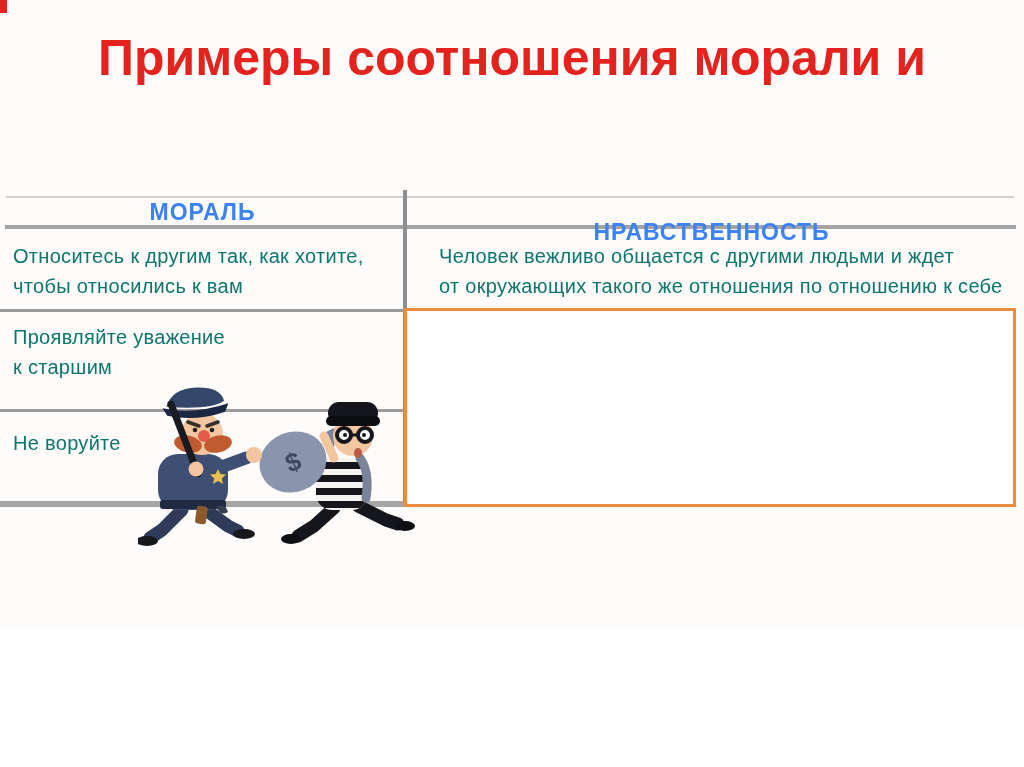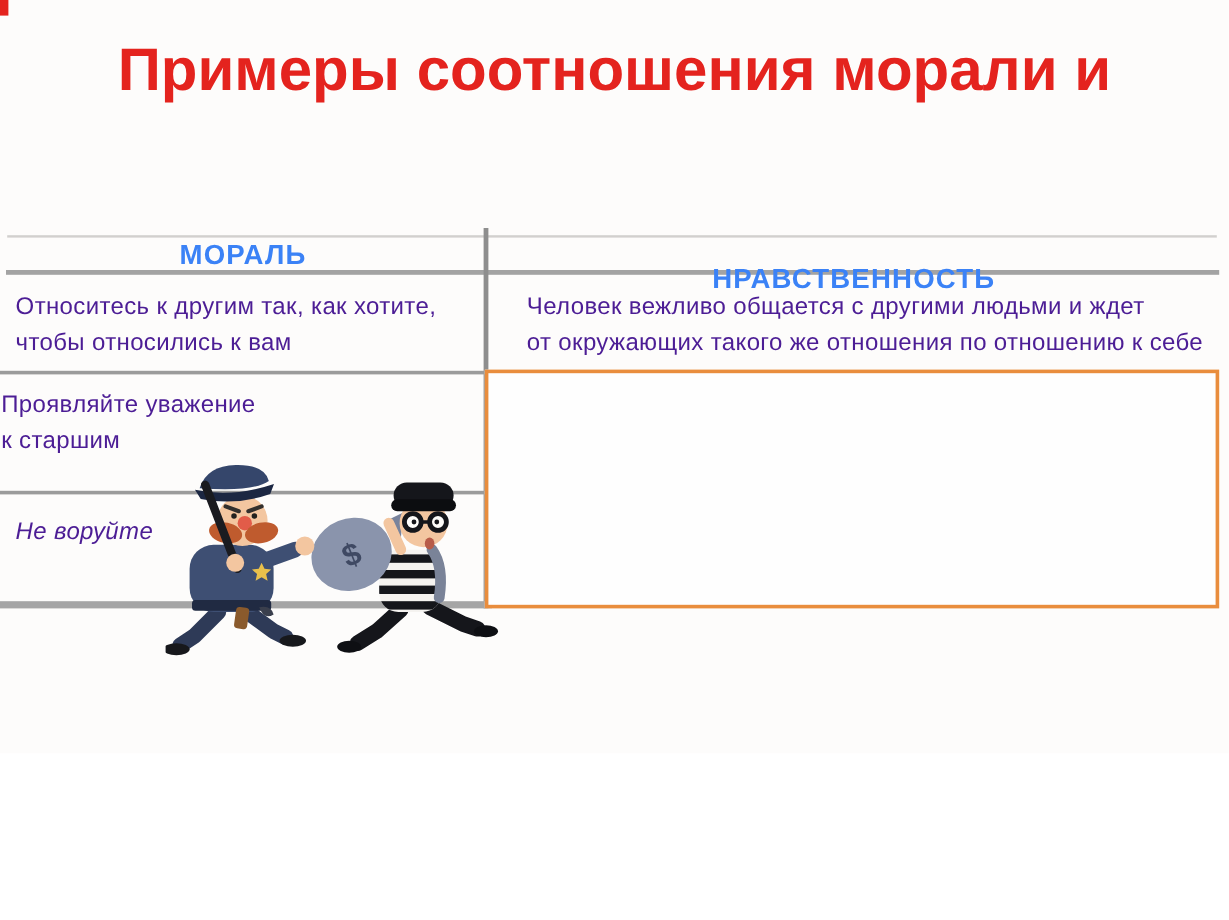--- a/index.html
+++ b/index.html
@@ -38,28 +38,28 @@
   .bottom-line{left:0;top:501px;width:410px;height:6px;background:#a5a5a5;}
   .hdr{
     position:absolute;top:199px;
     font-weight:bold;font-size:23px;color:#3b82f6;
     letter-spacing:1px;text-align:center;
   }
   .hdr-left{left:0;width:405px;}
   .hdr-right{left:407px;width:609px;margin-top:20px;}
   .cell{
     position:absolute;
-    font-size:20px;color:#4c1d95;line-height:30px;
+    font-size:20px;color:#0f766e;line-height:30px;
     letter-spacing:0.3px;
     white-space:pre-line;
   }
   .c1l{left:13px;top:241px;width:390px;}
   .c1r{left:424px;top:241px;width:595px;margin-left:15px;}
-  .c2l{left:1px;top:322px;width:380px;}
-  .c3l{left:13px;top:428px;width:380px;font-style:italic;}
+  .c2l{left:13px;top:322px;width:380px;}
+  .c3l{left:13px;top:428px;width:380px;}
   .orange-box{
     position:absolute;
     left:404px;top:308px;width:612px;height:199px;
     border:3px solid #e98d3d;
     box-sizing:border-box;
     background:#fefefe;
   }
   .illustration{
     position:absolute;left:138px;top:374px;
     width:285px;height:178px;

